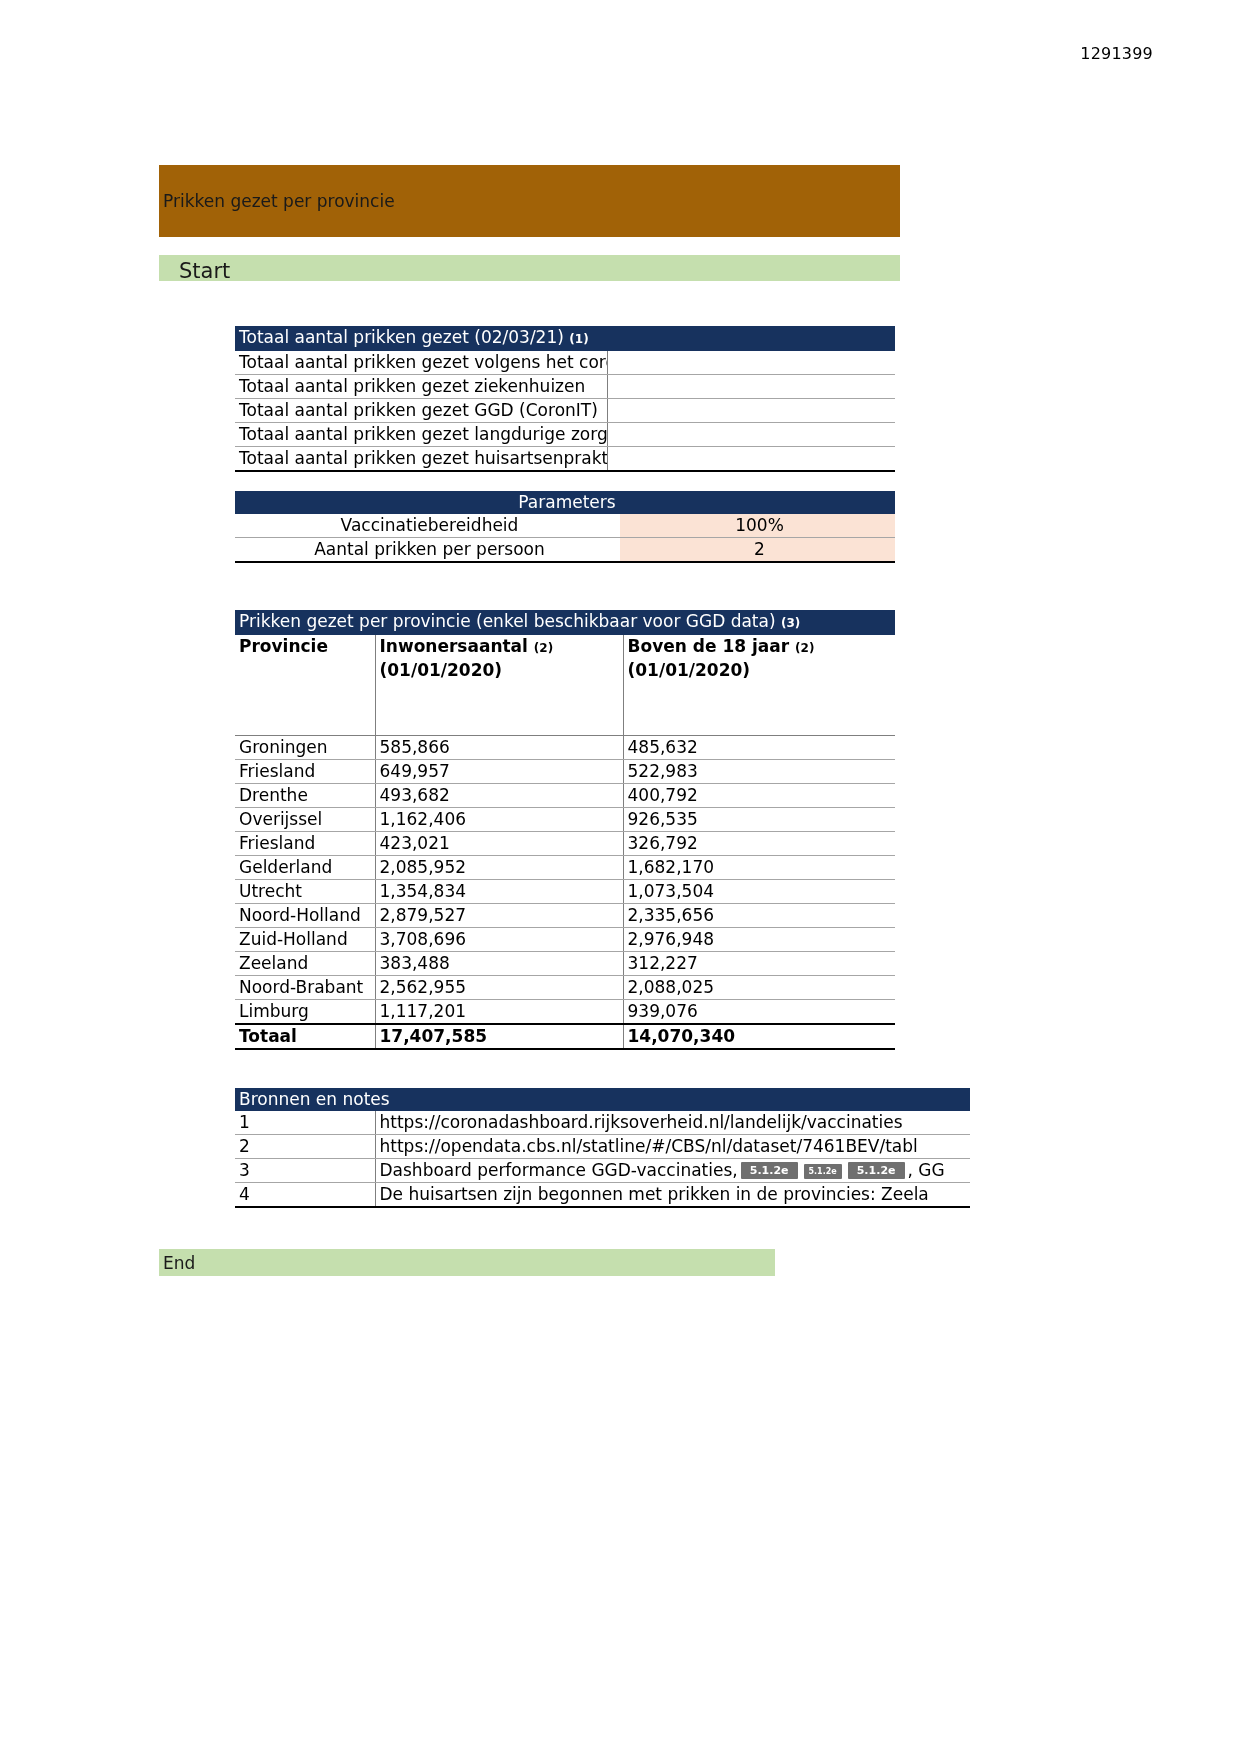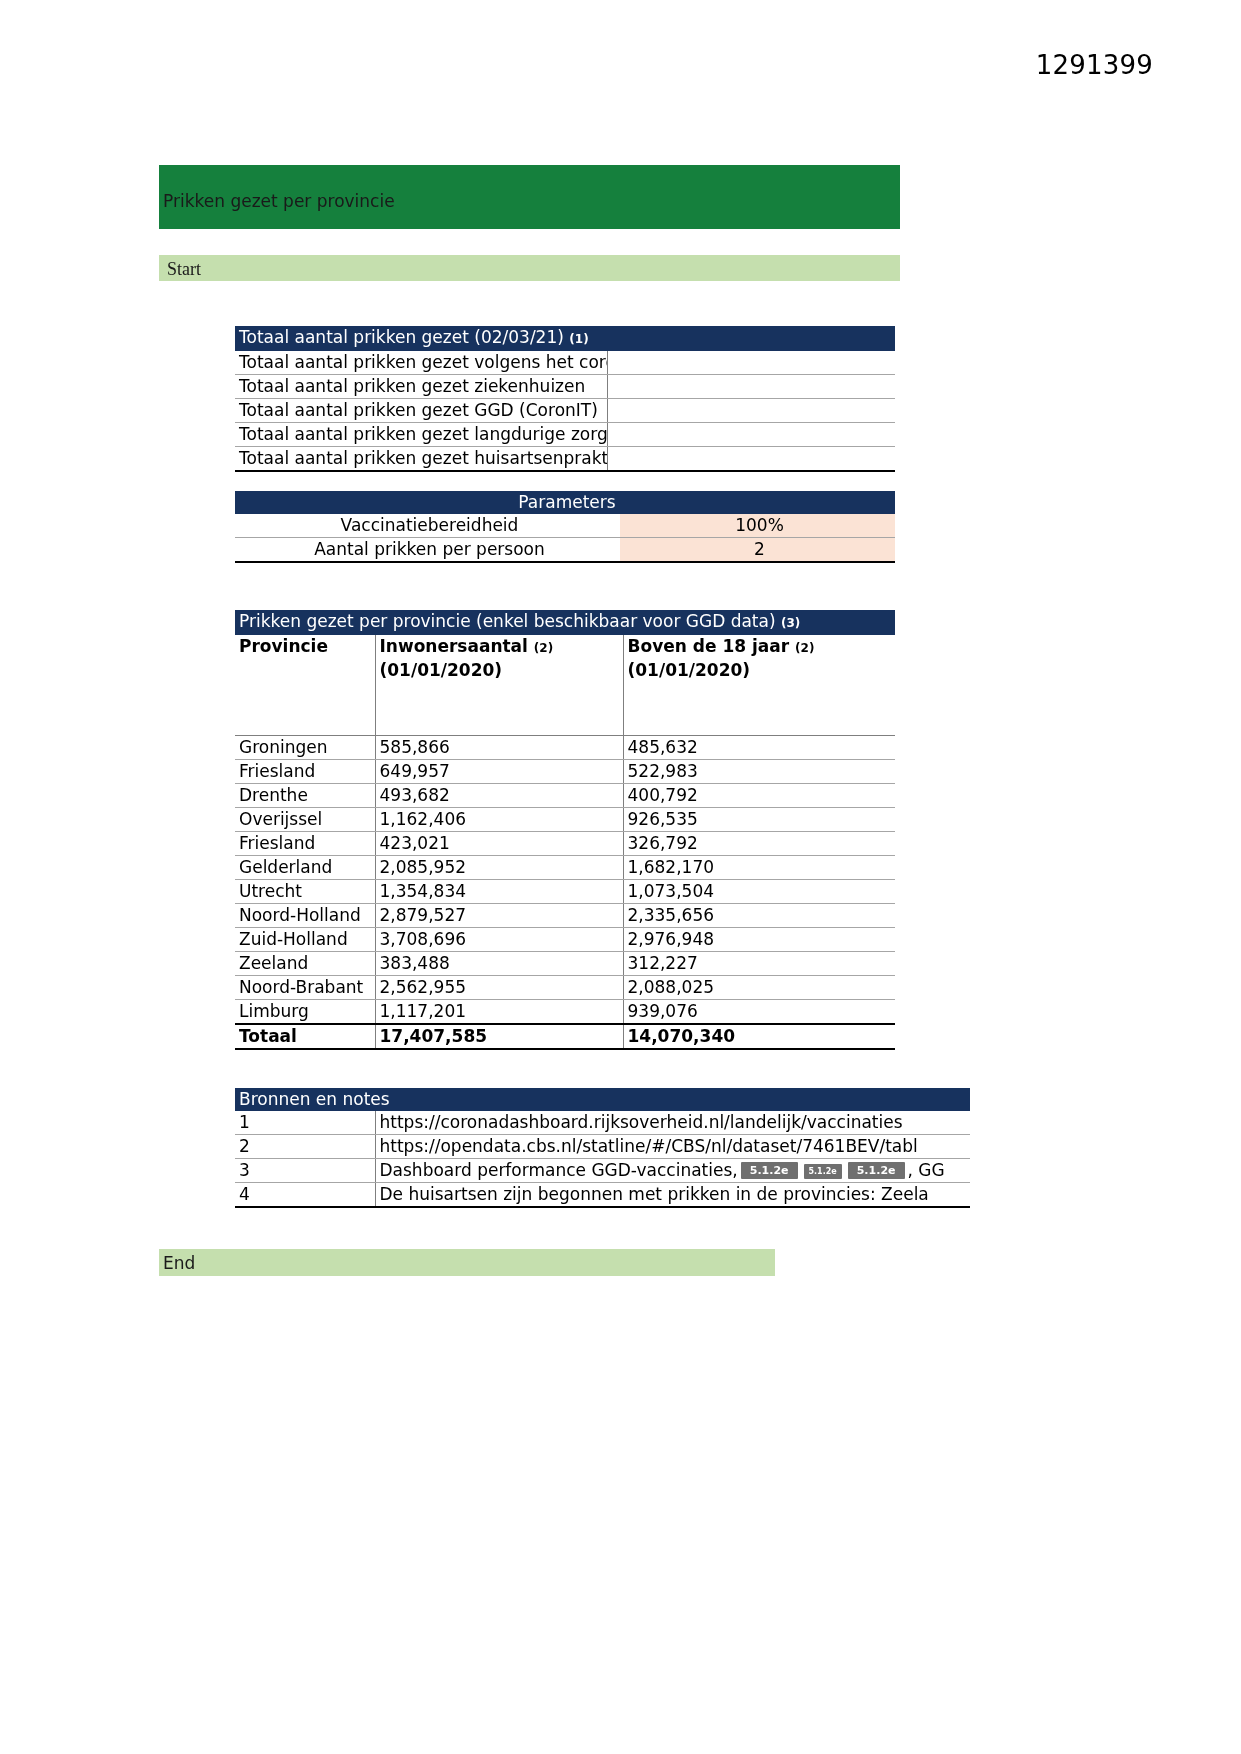--- a/index.html
+++ b/index.html
@@ -19,60 +19,59 @@
   
   .page {
     position: absolute;
     inset: 0;
     background: #ffffff;
   }
 
   
   .doc-id {
     position: absolute;
-    top: 50px;
+    top: 44px;
     right: 88px;
-    font-size: 26px;
+    font-size: 16px;
     letter-spacing: 0.2px;
     color: #000;
     font-family: "DejaVu Sans", sans-serif;
   }
 
   
   .banner-title {
     position: absolute;
     left: 159px;
     top: 165px;
     width: 741px;
-    height: 64px;
-    background: #15803d;
+    height: 72px;
+    background: #a16207;
   }
   .banner-title span {
     position: absolute;
     left: 4px;
     top: 26px;
     font-size: 17px;
     color: #1a1a1a;
   }
 
   .banner-start {
     position: absolute;
     left: 159px;
     top: 255px;
     width: 741px;
     height: 26px;
     background: #c5dfae;
   }
   .banner-start span {
     position: absolute;
-    left: 8px;
+    left: 20px;
     top: 4px;
-    font-size: 18px;
+    font-size: 21px;
     color: #1a1a1a;
-    font-family: Liberation Serif, serif;
   }
 
   .banner-end {
     position: absolute;
     left: 159px;
     top: 1249px;
     width: 616px;
     height: 27px;
     background: #c5dfae;
   }

